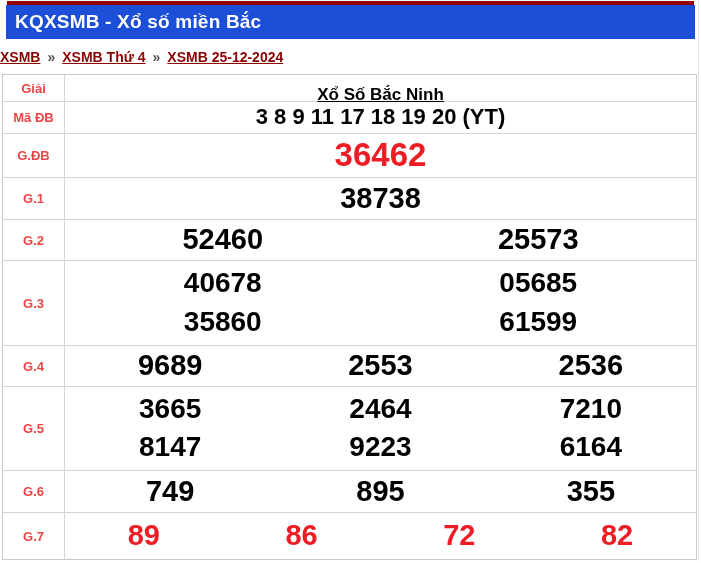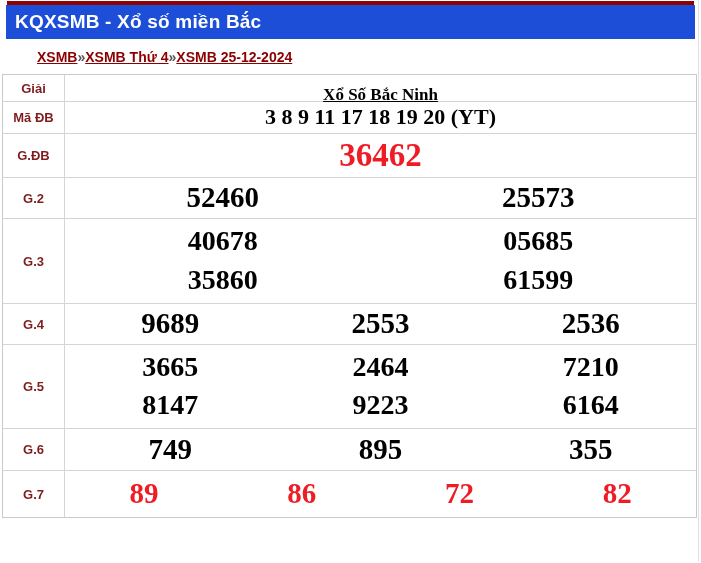--- a/index.html
+++ b/index.html
@@ -23,53 +23,52 @@
     margin-left: 6px; margin-right: 3px;
     display: flex; align-items: center;
     padding-left: 9px;
   }
   .header-bar h1 {
     color: #ffffff; font-size: 19px; font-weight: bold;
     letter-spacing: 0.2px;
   }
   .breadcrumb {
     height: 35px; display: flex; align-items: center;
-    padding-left: 13px; gap: 0;
-    font-size: 14px; font-weight: bold; margin-left: 24px;
+    gap: 7px;
+    font-size: 14px; font-weight: bold;
   }
   .breadcrumb a {
     color: #8b0000; text-decoration: underline; cursor: pointer;
   }
   .breadcrumb .sep { color: #555555; font-weight: bold; }
 
   .tbl {
     margin-left: 2px; width: 695px;
     border: 1px solid #c9c9c9;
     border-bottom: 1px solid #c9c9c9;
   }
   .row {
     display: flex; border-bottom: 1px solid #d4d4d4;
   }
   .row:last-child { border-bottom: none; }
   .cell-label {
     width: 62px; flex: 0 0 62px;
     border-right: 1px solid #d4d4d4;
     display: flex; align-items: center; justify-content: center;
-    font-size: 13px; font-weight: bold; color: #7f1d1d;
+    font-size: 13px; font-weight: bold; color: #ef4444;
   }
   .cell-value {
     flex: 1;
     display: flex; flex-direction: column; justify-content: space-evenly;
   }
   .line { display: flex; width: 100%; }
   .num {
     flex: 1; text-align: center;
     font-weight: bold; color: #000000; font-size: 29px;
     line-height: 1.1;
-    font-family: Liberation Serif, serif;
   }
   .h-station  { height: 27px; }
   .h-code     { height: 32px; }
   .h-special  { height: 44px; }
   .h-g1       { height: 42px; }
   .h-g2       { height: 41px; }
   .h-g3       { height: 85px; }
   .h-g4       { height: 41px; }
   .h-g5       { height: 84px; }
   .h-g6       { height: 42px; }
@@ -125,20 +124,28 @@
 
     <div class="row h-special">
       <div class="cell-label">G.ĐB</div>
       <div class="cell-value">
         <div class="line">
             <span class="num special-num">36462</span>
           </div>
       </div>
     </div>
 
+    <div class="row h-g1">
+      <div class="cell-label">G.1</div>
+      <div class="cell-value">
+        <div class="line">
+            <span class="num">38738</span>
+          </div>
+      </div>
+    </div>
 
     <div class="row h-g2">
       <div class="cell-label">G.2</div>
       <div class="cell-value">
         <div class="line">
           <span class="num">52460</span>
           <span class="num">25573</span>
         </div>
       </div>
     </div>

